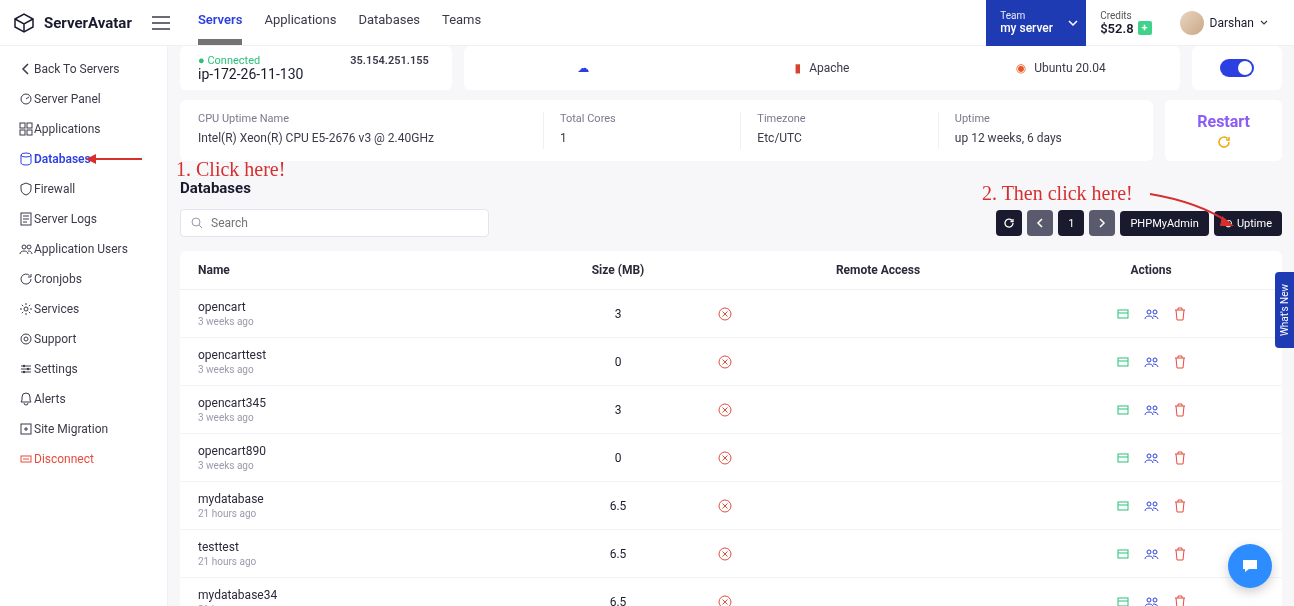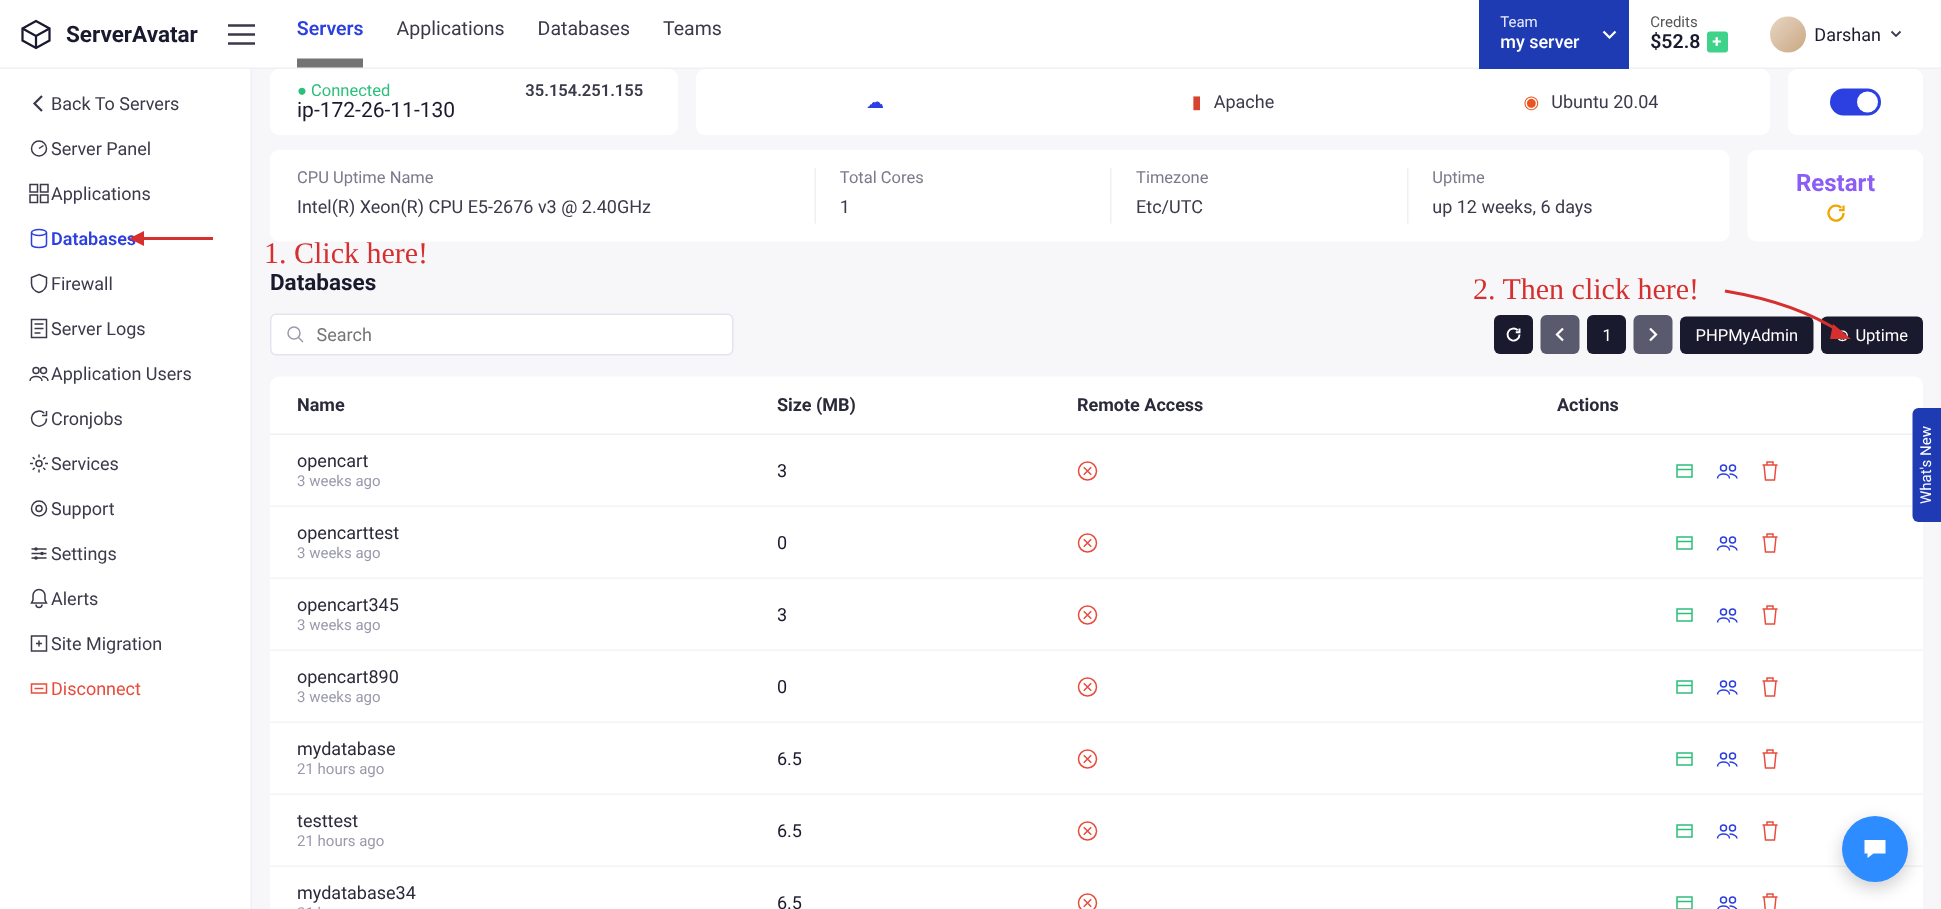--- a/index.html
+++ b/index.html
@@ -54,21 +54,21 @@
 .search-wrap input{border:none;outline:none;font-size:12px;flex:1;margin-left:8px}
 .toolbar-right{margin-left:auto;display:flex;gap:5px;align-items:center}
 .btn{border:none;border-radius:4px;font-size:11px;padding:6px 10px;cursor:pointer;display:inline-flex;align-items:center;gap:4px}
 .btn-dark{background:#1a1a2e;color:#fff}
 .btn-pager{background:#5a5a6e;color:#fff;width:26px;height:26px;justify-content:center;padding:0}
 .btn-page{background:#1a1a2e;color:#fff;width:26px;height:26px;justify-content:center;padding:0}
 .table{background:#fff;border-radius:6px;overflow:hidden}
 .thead,.trow{display:grid;grid-template-columns:320px 200px 320px 1fr;align-items:center}
 .thead{padding:12px 18px;font-size:12px;font-weight:700;color:#2a2a3a;border-bottom:1px solid #eef0f4}
 .trow{padding:10px 18px;border-bottom:1px solid #f2f3f7;font-size:12px}
-.th-center,.td-center{}
+.th-center,.td-center{text-align:center}
 .td-name .nm{color:#2a2a3a}
 .td-name .tm{color:#9a9aac;font-size:10px;margin-top:2px}
 .td-remote{color:#e74c3c;text-align:center}
 .td-actions{display:flex;gap:14px;justify-content:center;align-items:center}
 .act{cursor:pointer}
 .act-green{color:#2bbf7a}
 .act-blue{color:#2c3fe0}
 .act-red{color:#e74c3c}
 .whatsnew{position:absolute;right:0;top:272px;background:#1f3bb3;color:#fff;writing-mode:vertical-rl;transform:rotate(180deg);padding:12px 4px;font-size:10px;border-radius:0 4px 4px 0;cursor:pointer}
 .chat-fab{position:absolute;right:22px;bottom:18px;width:44px;height:44px;border-radius:50%;background:#2d8cff;display:flex;align-items:center;justify-content:center;color:#fff;cursor:pointer;box-shadow:0 4px 12px rgba(0,0,0,.2)}

